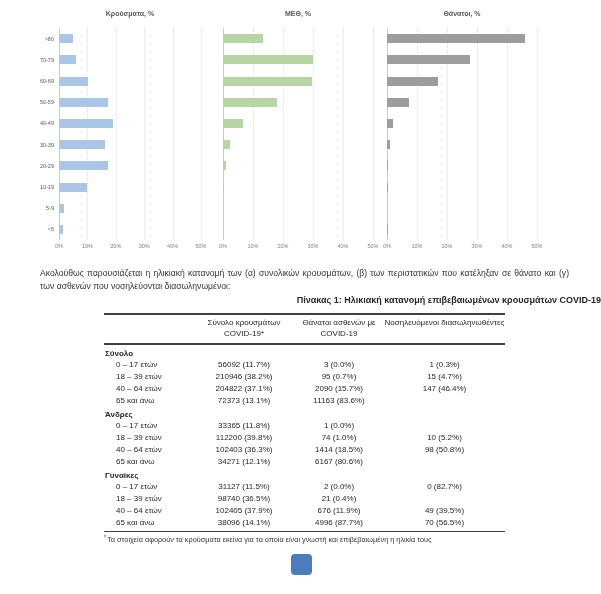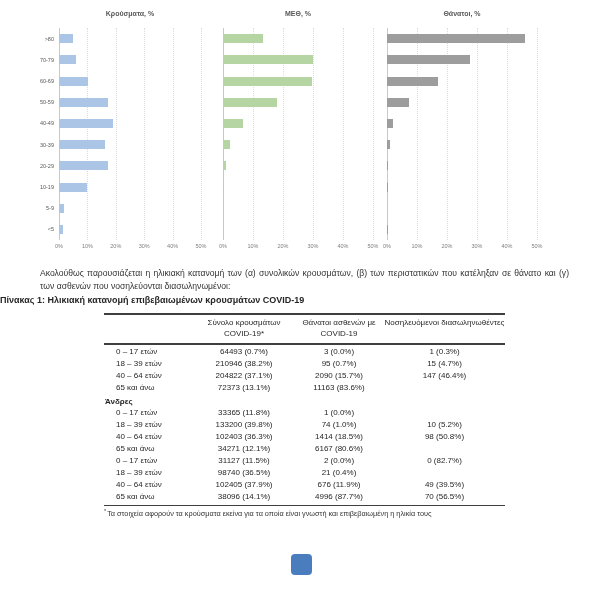--- a/index.html
+++ b/index.html
@@ -13,21 +13,21 @@
   .gridline{position:absolute;top:0;bottom:0;width:0;border-left:1px dotted #dcdcdc;}
   .gridline.axis{border-left:1px solid #c9c9c9;}
   .bar{position:absolute;left:0;height:9px;}
   .tick{position:absolute;top:calc(100% + 3px);transform:translateX(-50%);font-size:5.5px;color:#7f7f7f;white-space:nowrap;}
   .cat-label{position:absolute;left:2px;width:52px;text-align:right;font-size:5.5px;color:#595959;white-space:nowrap;}
 
   
   .intro{position:absolute;left:40px;right:32px;top:258px;font-size:8.6px;line-height:1.6;text-align:justify;color:#333;}
 
   
-  .tbl-title{position:absolute;left:0;right:0;top:295px;text-align:left;font-weight:bold;font-size:9px;color:#262626;}
+  .tbl-title{position:absolute;left:0;right:0;top:295px;text-align:right;font-weight:bold;font-size:9px;color:#262626;}
   .doc-table{position:absolute;left:104px;top:313px;width:401px;font-size:8px;color:#262626;}
   .thead{display:grid;grid-template-columns:90px 100px 90px 121px;border-top:2px solid #3f3f3f;border-bottom:2px solid #3f3f3f;padding:3px 0;}
   .th{text-align:center;line-height:1.35;}
   .tbody{padding:1px 0 2px 0;border-bottom:1.5px solid #3f3f3f;}
   .sec{font-weight:bold;padding:2px 0 0 1px;line-height:1.4;}
   .row{display:grid;grid-template-columns:90px 100px 90px 121px;line-height:1.5;}
   .row .c0{padding-left:12px;text-align:left;}
   .row .c1,.row .c2,.row .c3{text-align:center;}
   .footnote{margin-top:2px;font-size:7.3px;color:#333;}
   .footnote sup{font-size:5.5px;margin-right:1px;}
@@ -133,23 +133,24 @@
   <div class="tbl-title">Πίνακας 1: Ηλικιακή κατανομή επιβεβαιωμένων κρουσμάτων COVID-19</div>
 
   <div class="doc-table">
     <div class="thead">
       <div class="th"></div>
       <div class="th">Σύνολο κρουσμάτων COVID-19*</div>
       <div class="th">Θάνατοι ασθενών με COVID-19</div>
       <div class="th">Νοσηλευόμενοι διασωληνωθέντες</div>
     </div>
     <div class="tbody">
+        <div class="sec">Σύνολο</div>
         <div class="row">
           <div class="c0">0 – 17 ετών</div>
-          <div class="c1">64493 (0.7%)</div>
+          <div class="c1">56092 (11.7%)</div>
           <div class="c2">3 (0.0%)</div>
           <div class="c3">1 (0.3%)</div>
         </div>
         <div class="row">
           <div class="c0">18 – 39 ετών</div>
           <div class="c1">210946 (38.2%)</div>
           <div class="c2">95 (0.7%)</div>
           <div class="c3">15 (4.7%)</div>
         </div>
         <div class="row">
@@ -164,35 +165,36 @@
           <div class="c2">11163 (83.6%)</div>
         </div>
         <div class="sec">Άνδρες</div>
         <div class="row">
           <div class="c0">0 – 17 ετών</div>
           <div class="c1">33365 (11.8%)</div>
           <div class="c2">1 (0.0%)</div>
         </div>
         <div class="row">
           <div class="c0">18 – 39 ετών</div>
-          <div class="c1">133200 (39.8%)</div>
+          <div class="c1">112200 (39.8%)</div>
           <div class="c2">74 (1.0%)</div>
           <div class="c3">10 (5.2%)</div>
         </div>
         <div class="row">
           <div class="c0">40 – 64 ετών</div>
           <div class="c1">102403 (36.3%)</div>
           <div class="c2">1414 (18.5%)</div>
           <div class="c3">98 (50.8%)</div>
         </div>
         <div class="row">
           <div class="c0">65 και άνω</div>
           <div class="c1">34271 (12.1%)</div>
           <div class="c2">6167 (80.6%)</div>
         </div>
+        <div class="sec">Γυναίκες</div>
         <div class="row">
           <div class="c0">0 – 17 ετών</div>
           <div class="c1">31127 (11.5%)</div>
           <div class="c2">2 (0.0%)</div>
           <div class="c3">0 (82.7%)</div>
         </div>
         <div class="row">
           <div class="c0">18 – 39 ετών</div>
           <div class="c1">98740 (36.5%)</div>
           <div class="c2">21 (0.4%)</div>

